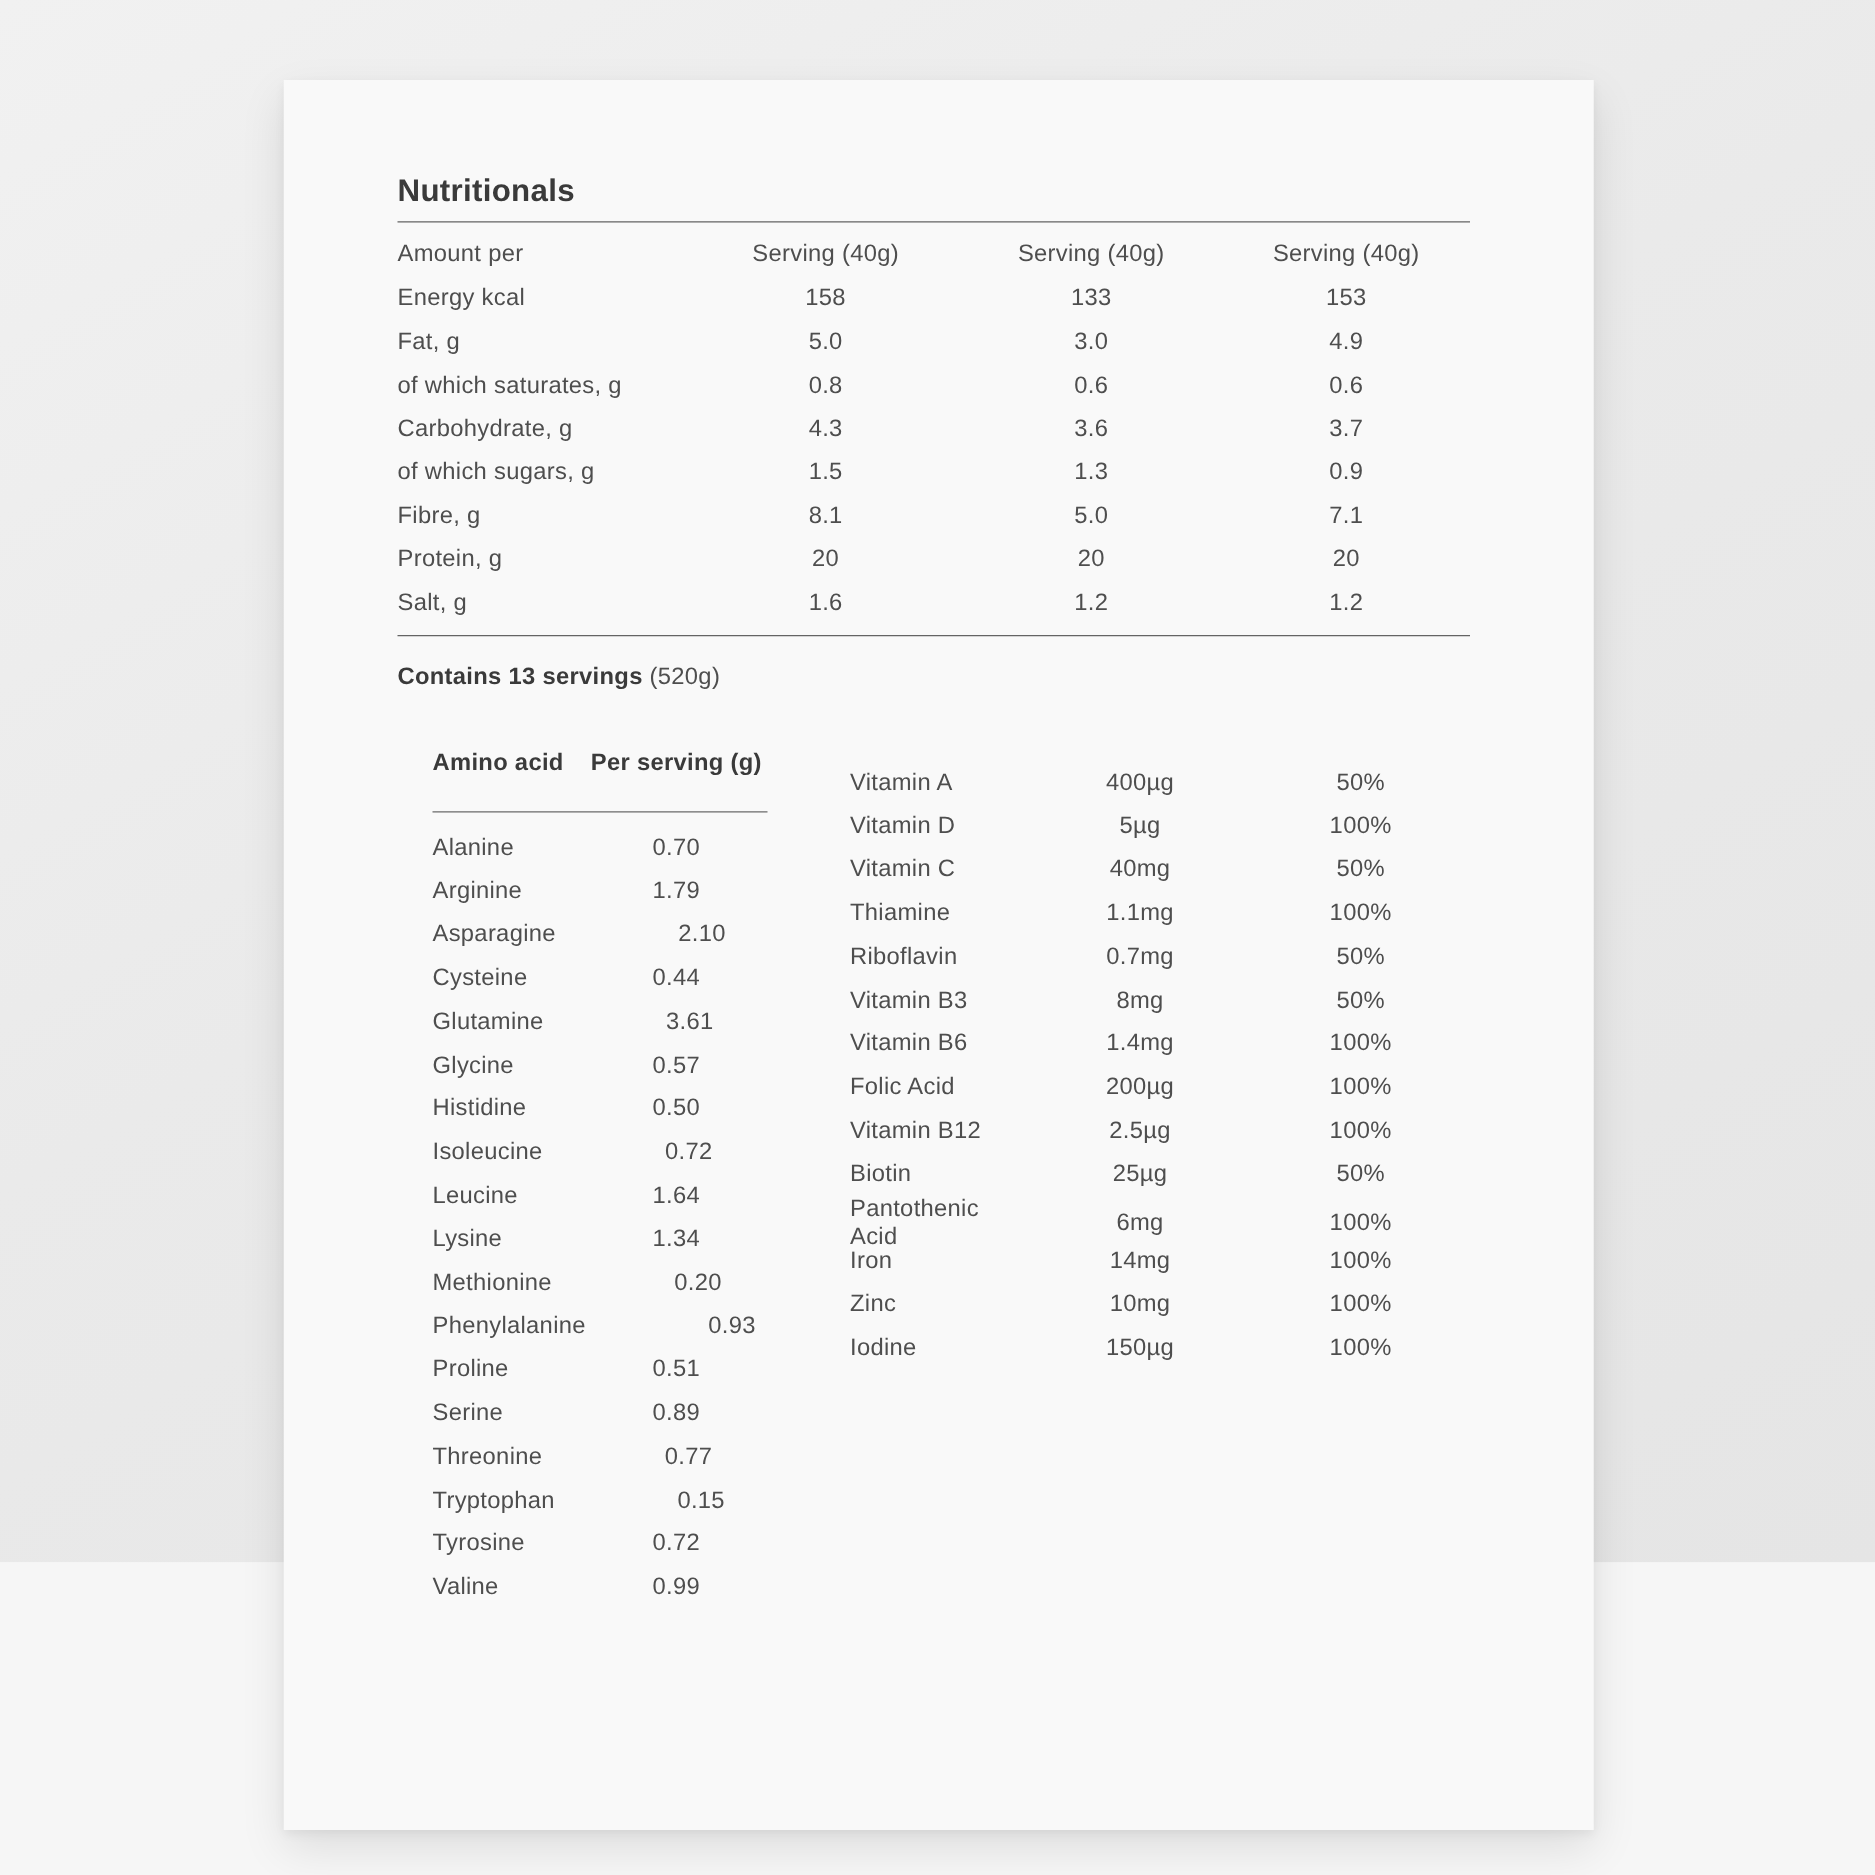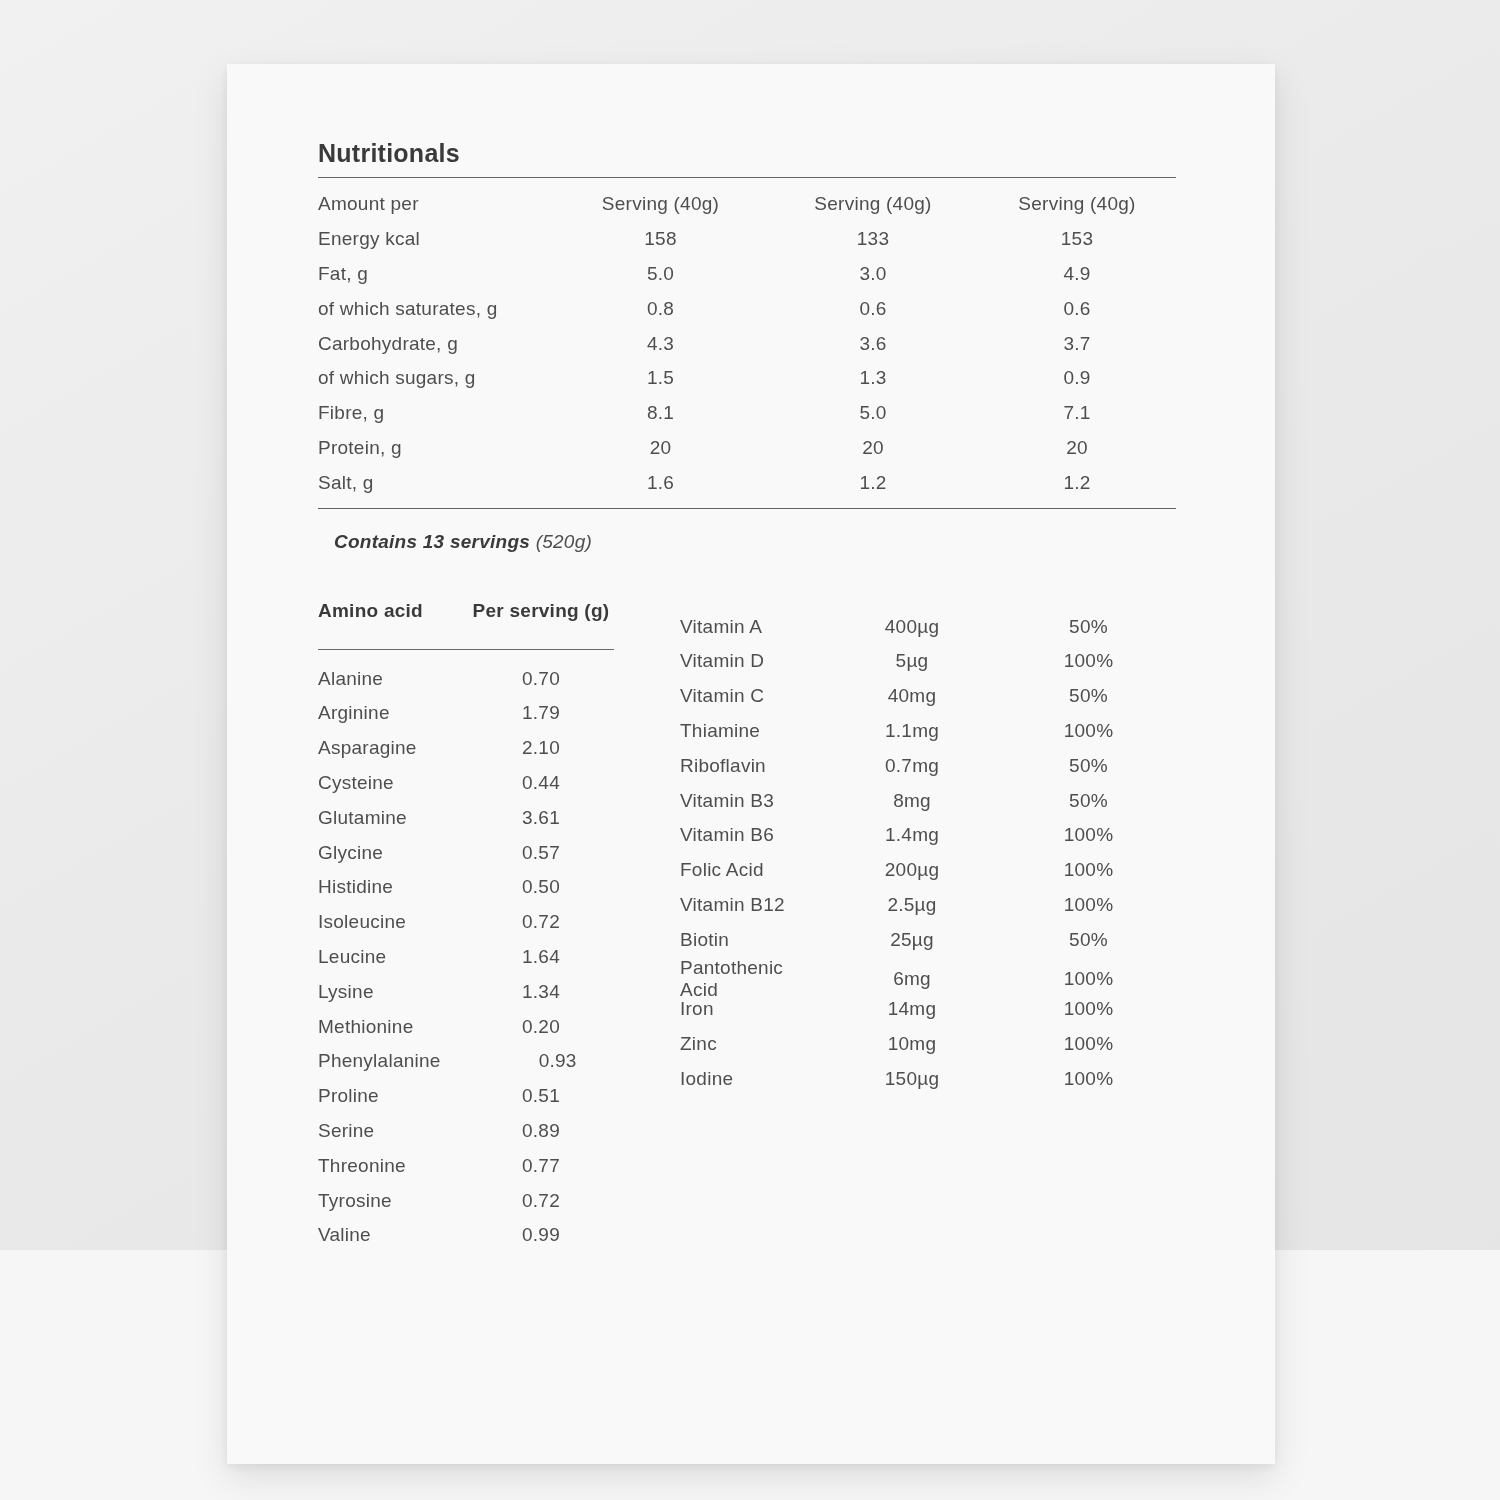--- a/index.html
+++ b/index.html
@@ -50,33 +50,33 @@
   .flavour-row {
     height: 72px;
     border-bottom: 1.5px solid #646464;
   }
   .nutri-body {
     padding: 9px 0 8px 0;
     border-bottom: 1.5px solid #646464;
   }
   .nutri-row { height: 34.8px; }
   .servings {
-    margin: 21px 0 0 16px;
+    margin: 21px 0 0 0;
     font-size: 19px;
     line-height: 24px;
-    font-style: italic;
   }
   .columns { display: flex; margin-top: 44px; }
   .amino-table { width: 296px; }
   .vits-table { width: 496px; margin-left: 66px; }
   .amino-grid {
     display: grid;
     grid-template-columns: 1fr 146px;
     align-items: center;
     font-size: 19px;
+    margin-left: 28px;
   }
   .vits-grid {
     display: grid;
     grid-template-columns: 1fr 150px 115px;
     align-items: center;
     font-size: 19px;
     box-sizing: border-box;
     padding-right: 30px;
   }
   .sub-header {
@@ -246,20 +246,24 @@
           <div class="amino-grid data-row">
             <div class="left">Serine</div>
             <div class="center">0.89</div>
           </div>
 
           <div class="amino-grid data-row">
             <div class="left">Threonine</div>
             <div class="center">0.77</div>
           </div>
 
+          <div class="amino-grid data-row">
+            <div class="left">Tryptophan</div>
+            <div class="center">0.15</div>
+          </div>
 
           <div class="amino-grid data-row">
             <div class="left">Tyrosine</div>
             <div class="center">0.72</div>
           </div>
 
           <div class="amino-grid data-row">
             <div class="left">Valine</div>
             <div class="center">0.99</div>
           </div>

